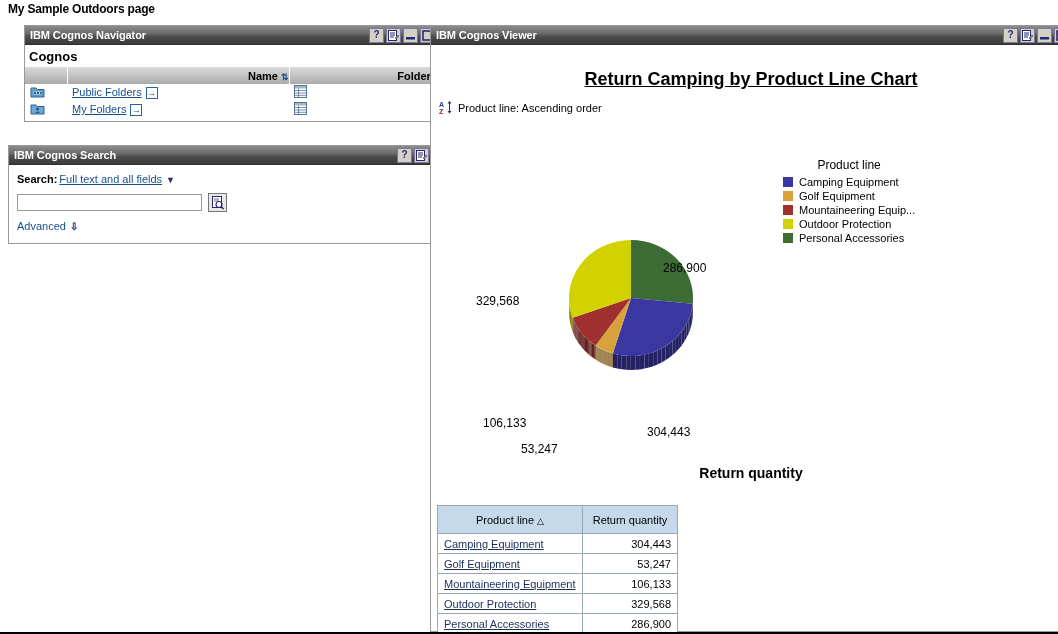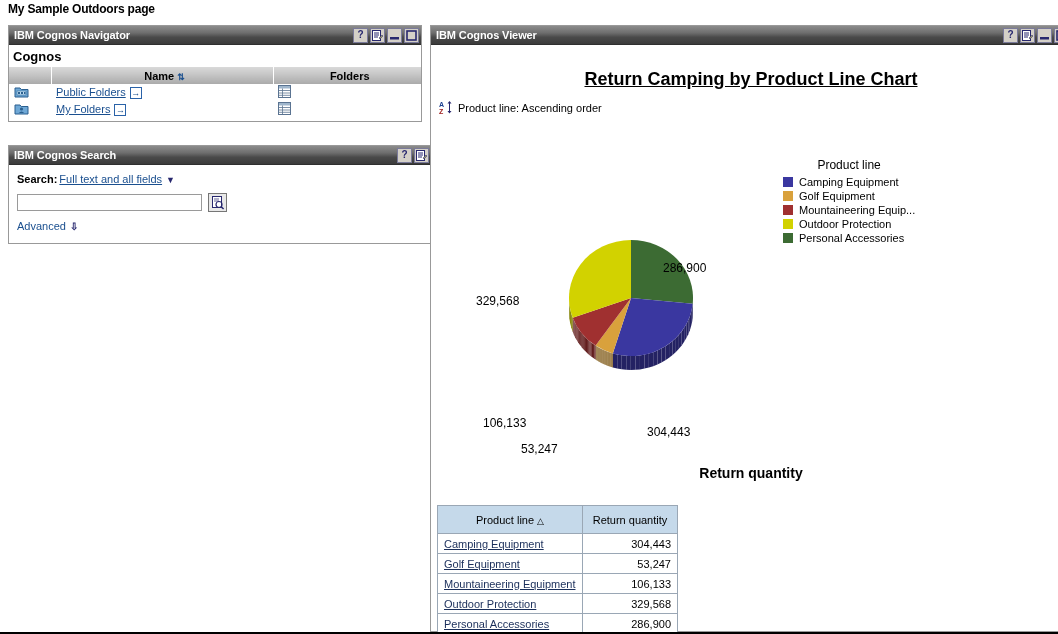--- a/index.html
+++ b/index.html
@@ -68,35 +68,35 @@
     justify-content: center;
     box-sizing: border-box;
     color: #27276e;
     font-size: 10px;
     font-weight: bold;
     line-height: 1;
     cursor: pointer;
   }
   .bar-icon svg { display:block; }
   
-  #navigator { left: 8px; top: 25px; width: 414px; height: 97px; }
+  #navigator { left: 24px; top: 25px; width: 414px; height: 97px; }
   .nav-crumb {
     font-size: 13px;
     font-weight: bold;
     color: #000000;
     padding: 4px 0 3px 4px;
   }
   .nav-table { width: 100%; border-collapse: collapse; table-layout: fixed; }
   .nav-head-row th {
     background: linear-gradient(to bottom, #d9d9d9 0%, #c3c3c3 50%, #aaaaaa 100%);
     height: 17px;
     font-size: 11px;
     font-weight: bold;
     color: #000000;
-    text-align: center;
+    text-align: right;
     padding: 0 0 0 5px;
     border-left: 1px solid #ffffff;
     box-sizing: border-box;
   }
   .nav-head-row th.col-icon { border-left: none; }
   .nav-row td {
     height: 17px;
     font-size: 11px;
     padding: 0 0 0 5px;
     vertical-align: middle;

